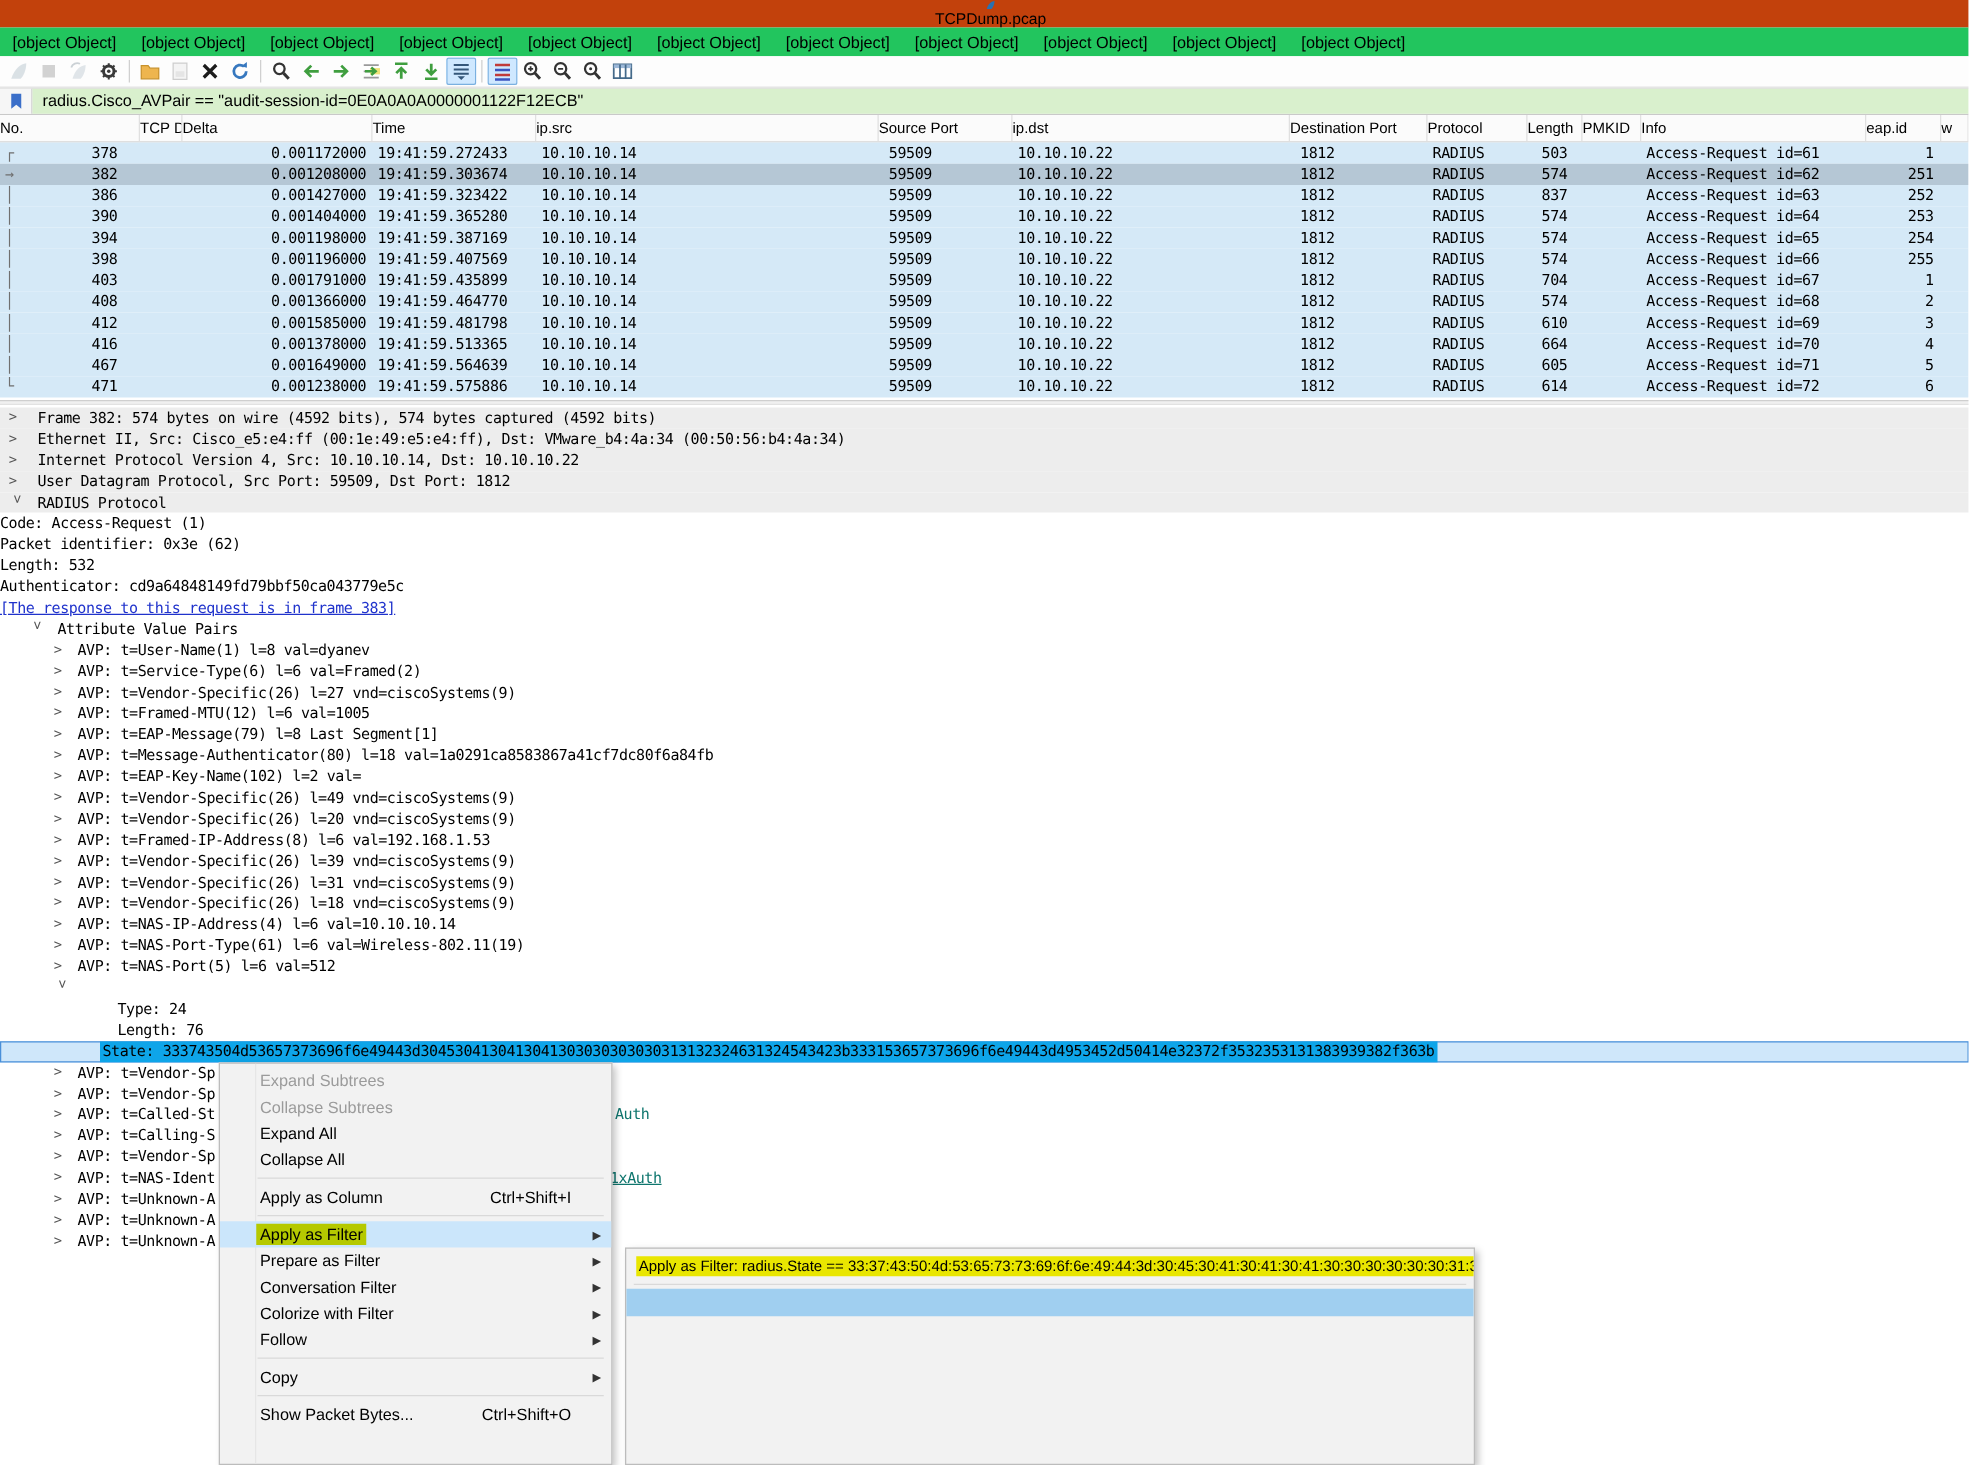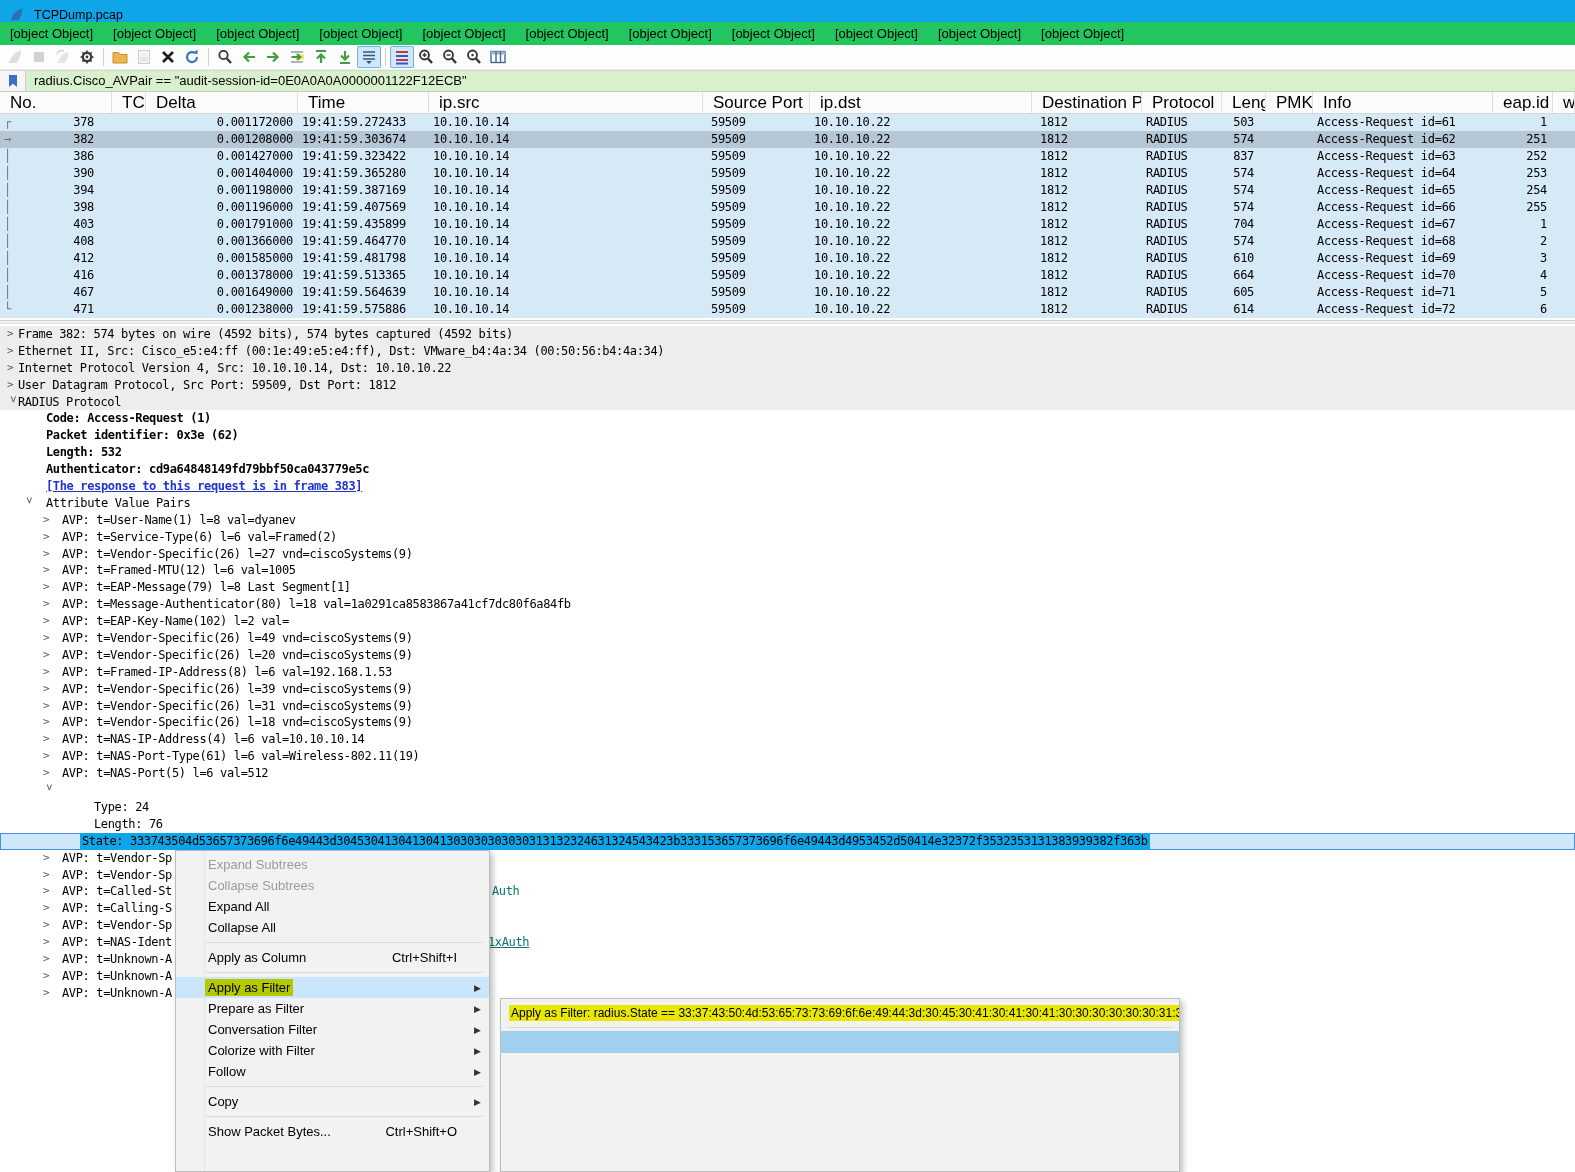--- a/index.html
+++ b/index.html
@@ -1,59 +1,59 @@
 <!DOCTYPE html>
 <html><head>
 <meta charset="utf-8">
 <style>
   html,body{margin:0;padding:0;background:#fff;}
   #win{position:relative;width:1575px;height:1172px;overflow:hidden;background:#fff;
        font-family:"Liberation Sans",sans-serif;color:#000;}
   
-  .titlebar{height:22px;display:flex;align-items:flex-end;background:#0ea5e9;}
+  .titlebar{height:22px;display:flex;align-items:center;background:#c2410c;flex-direction:column;}
   .titlebar svg{margin-left:9px;}
   .wtitle{margin-left:10px;font-size:12.5px;}
   
   .menubar{height:23px;display:flex;align-items:center;background:#22c55e;}
   .mb{padding:0 10px;font-size:13px;height:23px;line-height:23px;}
   
   .toolbar{height:25px;display:flex;align-items:center;background:#fdfdfd;padding-left:3px;border-bottom:1px solid #ececec;box-sizing:border-box;}
   .tb{width:24px;height:22px;display:inline-flex;align-items:center;justify-content:center;border-radius:2px;}
   .tb.dis{opacity:.5;}
   .tb.on{background:#cfe8ff;box-shadow:0 0 0 1px #7ab0e0 inset;}
   .tsep{width:1px;height:18px;background:#d0d0d0;margin:0 4px;}
   
   .filterbar{height:22px;display:flex;align-items:stretch;border-top:1px solid #d6d6d6;border-bottom:1px solid #c9c9c9;box-sizing:border-box;}
   .fbtn{width:25px;background:#f6f6f6;border-right:1px solid #cfcfcf;display:flex;align-items:center;justify-content:center;}
   .fval{flex:1;background:#d9f0cd;font-size:13px;line-height:20px;padding-left:8px;white-space:nowrap;overflow:hidden;}
   
   .plist{position:relative;height:228px;background:#fff;overflow:hidden;}
   .prow{display:grid;grid-template-columns:112px 34px 152px 131px 274px 107px 222px 110px 80px 44px 47px 180px 60px 22px;}
   .phead{height:22px;background:#fbfbfb;border-bottom:1px solid #d6d6d6;box-sizing:border-box;}
-  .hc{font-size:17px;line-height:21px;padding-left:10px;border-right:1px solid #e0e0e0;white-space:nowrap;overflow:hidden;}
+  .hc{font-size:12px;line-height:21px;padding-left:0;border-right:1px solid #e0e0e0;white-space:nowrap;overflow:hidden;}
   .pr{height:17px;background:#d5e9f7;font-family:"DejaVu Sans Mono","Liberation Mono",monospace;font-size:12px;letter-spacing:-.3px;line-height:17px;}
   .pr.sel{background:#b5c7d5;}
   .c{white-space:nowrap;overflow:hidden;padding-left:4px;box-sizing:border-box;}
   .cno{position:relative;text-align:right;padding-right:18px;}
   .mk{position:absolute;left:4px;top:0;color:#707070;}
   .cdelta{text-align:right;padding-right:5px;}
   .csport,.cdport,.ceap{padding-left:8px;}
   .clen{text-align:right;padding-right:12px;}
   .ceap{text-align:right;padding-right:6px;}
   
   .splitter{height:4px;background:#f0f0f0;border-top:1px solid #cfcfcf;border-bottom:1px solid #e2e2e2;box-sizing:border-box;}
   
   .dpane{position:relative;height:819px;background:#fff;padding-top:2px;
          font-family:"DejaVu Sans Mono","Liberation Mono",monospace;font-size:12px;letter-spacing:-.35px;}
   .dl{position:relative;height:16.9px;line-height:16.9px;white-space:pre;overflow:hidden;}
   .dl.gray{background:#ededed;}
   .exp{position:absolute;top:0;width:12px;color:#555;font-size:11px;display:inline-block;transform-origin:6px 8px;}
   .open .exp{transform:rotate(90deg);}
-  .d0 .exp{left:7px;} .d0 .txt{padding-left:18px;}
-  .d1t .txt{padding-left:46px;font-weight:bold;}
+  .d0 .exp{left:7px;} .d0 .txt{padding-left:30px;}
+  .d1t .txt{}
   .d1 .exp{left:23px;} .d1 .txt{padding-left:46px;}
   .d2 .exp{left:43px;} .d2 .txt{padding-left:62px;}
   .d3 .txt{padding-left:94px;}
   .link .txt{color:#2033cc;text-decoration:underline;}
   .dstate{background:#cfe7fa;box-shadow:0 0 0 1px #4a90d9 inset;}
   .dstate .txt{margin-left:80px;background:#0ea5e9;padding:0 2px;}
   .txt{display:inline-block;}
   .frag{position:absolute;color:#0f766e;}
   .f1{left:492px;top:560px;}
   .f2{left:488px;top:611px;text-decoration:underline;}

